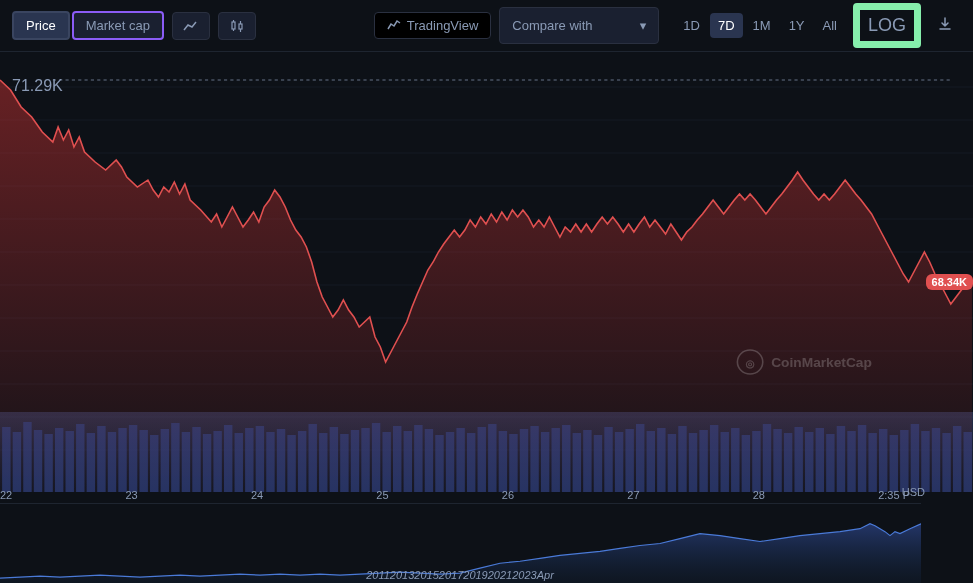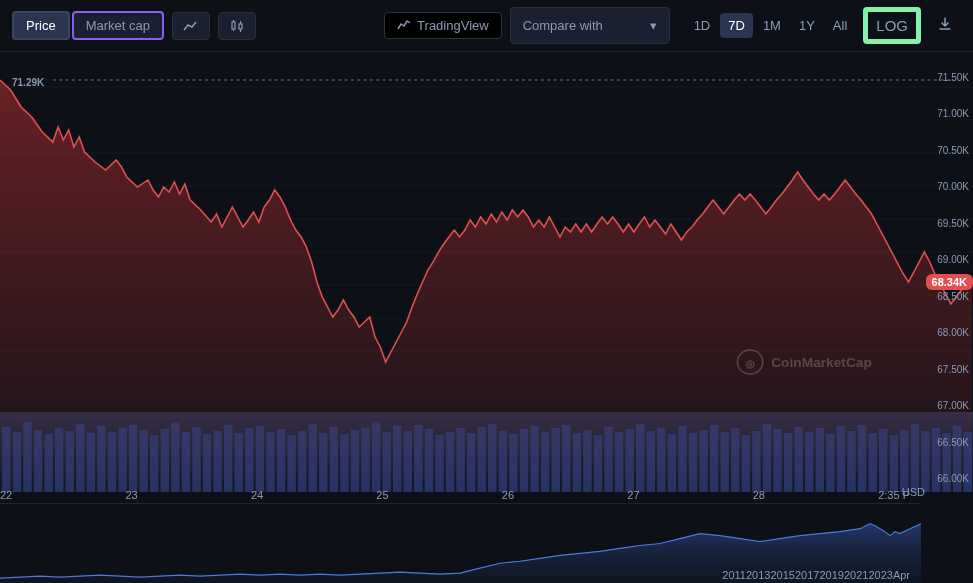--- a/index.html
+++ b/index.html
@@ -103,26 +103,26 @@
       font-size: 13px;
     }
 
     .tf-btn.active {
       background: #2a3550;
       color: #fff;
     }
 
     .log-btn {
       background: transparent;
-      border: 5px solid #86efac;
+      border: 7px solid #86efac;
       color: #8a9ab5;
       padding: 5px 8px;
       border-radius: 4px;
       cursor: pointer;
-      font-size: 15px;
+      font-size: 18px;
     }
 
     .download-btn {
       background: transparent;
       border: none;
       color: #8a9ab5;
       padding: 5px 8px;
       border-radius: 4px;
       cursor: pointer;
       font-size: 14px;
@@ -163,22 +163,21 @@
       font-weight: bold;
       padding: 2px 6px;
       border-radius: 2px 0 0 2px;
     }
 
     .max-label {
       position: absolute;
       top: 25px;
       left: 12px;
       color: #8a9ab5;
-      font-size: 10px;
-      font-weight: bold;
+      font-size: 16px;
     }
 
     .usd-label {
       position: absolute;
       bottom: 85px;
       right: 48px;
       color: #8a9ab5;
       font-size: 11px;
     }
 
@@ -193,24 +192,25 @@
       color: #8a9ab5;
       font-size: 11px;
     }
 
     .mini-x-axis {
       position: absolute;
       bottom: 2px;
       left: 0;
       width: 920px;
       display: flex;
-      justify-content: flex-end;
+      justify-content: center;
       padding: 0 10px 0 10px;
       color: #8a9ab5;
       font-size: 11px;
+      font-style: italic;
     }
 
     .right-axis {
       position: absolute;
       right: 0;
       top: 0;
       width: 52px;
       height: 440px;
       display: flex;
       flex-direction: column;
@@ -442,34 +442,20 @@
              L820,155 L825,162 L830,172 L835,182 L840,192 L845,202 L850,212 L855,222 L860,230 L865,220
              L870,210 L875,200 L880,210 L885,222 L890,232 L895,242 L900,252 L905,245 L910,238 L915,230 L920,235" fill="none" stroke="#e05050" stroke-width="1.5"></path>
 
     <g opacity="0.2">
       <circle cx="710" cy="310" r="12" stroke="white" stroke-width="1.5" fill="none"></circle>
       <text x="710" y="315" text-anchor="middle" fill="white" font-size="10" font-weight="bold">◎</text>
       <text x="730" y="315" fill="white" font-size="13" font-weight="bold">CoinMarketCap</text>
     </g>
   </svg>
 
-  <div class="right-axis">
-    <span>71.50K</span>
-    <span>71.00K</span>
-    <span>70.50K</span>
-    <span>70.00K</span>
-    <span>69.50K</span>
-    <span>69.00K</span>
-    <span>68.50K</span>
-    <span>68.00K</span>
-    <span>67.50K</span>
-    <span>67.00K</span>
-    <span>66.50K</span>
-    <span>66.00K</span>
-  </div>
 
   <div class="max-label">71.29K</div>
 
   <div class="price-label" style="top: 222px; border-radius: 6px;">68.34K</div>
 
   <div class="x-axis">
     <span>22</span>
     <span>23</span>
     <span>24</span>
     <span>25</span>

